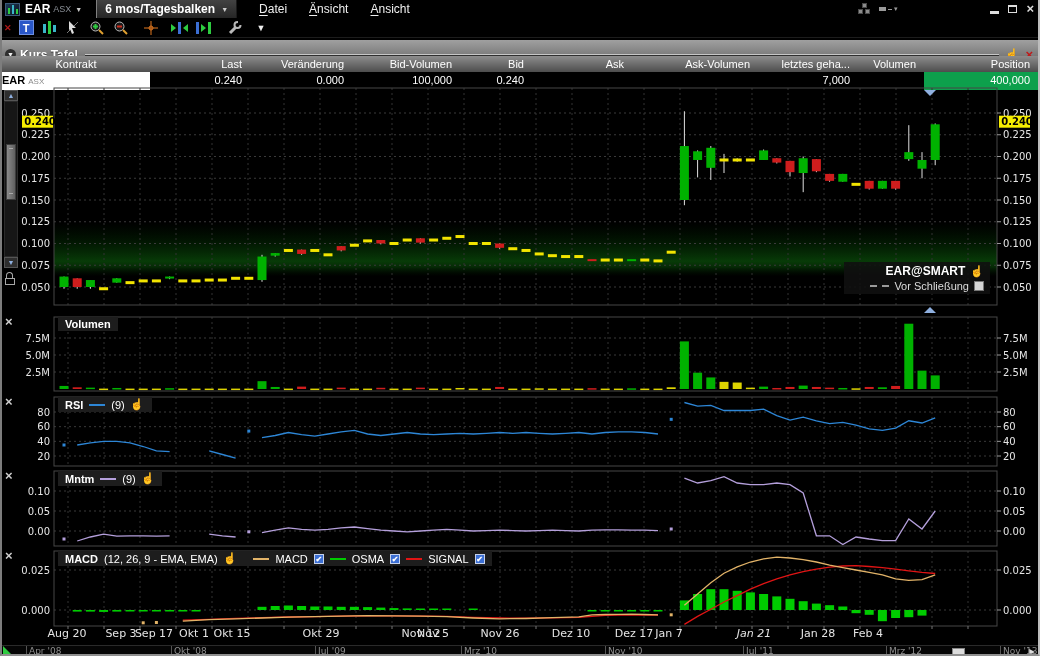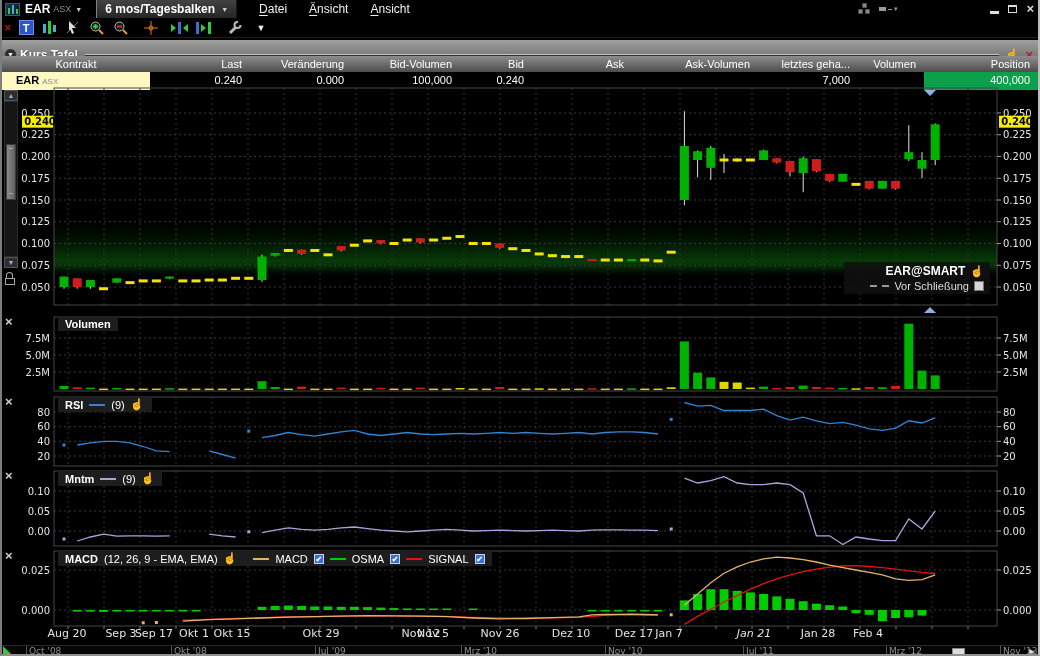--- a/index.html
+++ b/index.html
@@ -38,21 +38,21 @@
   #ktitle{font-size:12px;font-weight:bold;text-shadow:0 1px 1px #333}
   #khand{color:#ddd;font-size:11px;margin-right:6px}
   #kclose{color:#c01818;font-weight:bold;font-size:13px;margin-right:5px}
   .qrow{position:absolute;left:0;width:100%;height:16px;display:grid;
         grid-template-columns:148px 100px 102px 108px 72px 100px 126px 100px 66px 114px}
   #qhead{top:56px;background:linear-gradient(#8d8d8d,#4d4d4d)}
   #qhead div{font-size:11px;color:#fff;text-align:right;padding-right:8px;line-height:16px;white-space:nowrap;overflow:hidden}
   #qhead div:first-child{text-align:center;padding-right:0}
   #qvals{top:72px;background:#000}
   #qvals div{font-size:11px;color:#fff;text-align:right;padding-right:8px;line-height:16px}
-  #cellContract{background:#fef9c3;text-align:left!important;padding-left:14px}
+  #cellContract{background:#ffffff;text-align:left!important;padding-left:0}
   #cellContract .sym{color:#000;font-size:11px}
   #cellContract .exch{color:#8a8a8a;font-size:8px}
   #cellPosition{background:#0da04c}
   
   #chartsvg{position:absolute;left:0;top:0;z-index:1}
   svg text{font-family:"DejaVu Sans",sans-serif}
   .overlay{position:absolute;z-index:2}
   .plabel{background:#1d1d1d;color:#fff;font-size:11px;font-weight:bold;padding:1px 7px;display:inline-flex;align-items:center;gap:6px;white-space:nowrap}
   .plabel .norm{font-weight:normal}
   .swatch{display:inline-block;width:16px;height:2px}
@@ -808,21 +808,21 @@
       <span style="left: 569px;">Dez 10</span>
       <span style="left: 632px;">Dez 17</span>
       <span style="left: 667px;">Jan 7</span>
       <span style="left: 752px; font-style: italic;">Jan 21</span>
       <span style="left: 816px;">Jan 28</span>
       <span style="left: 866px;">Feb 4</span>
     </div>
   <div id="timeline">
     <div id="tlthumb"></div>
     <div id="tlarrow">▶</div>
-  <span style="left: 24px;">Oct '08</span>
+  <span style="left: 24px;">Apr '08</span>
       <span style="left: 169px;">Okt '08</span>
       <span style="left: 313px;">Jul '09</span>
       <span style="left: 459px;">Mrz '10</span>
       <span style="left: 603px;">Nov '10</span>
       <span style="left: 741px;">Jul '11</span>
       <span style="left: 884px;">Mrz '12</span>
       <span style="left: 998px;">Nov '13</span>
     </div>
   <div id="grip"></div>
 </div>

